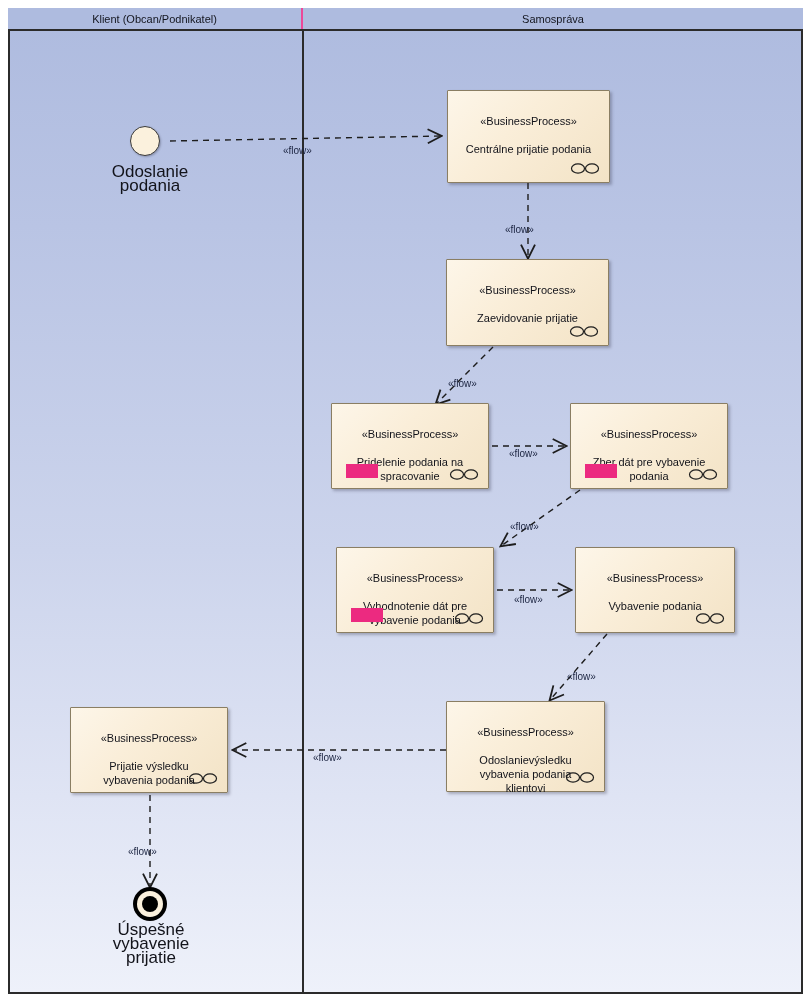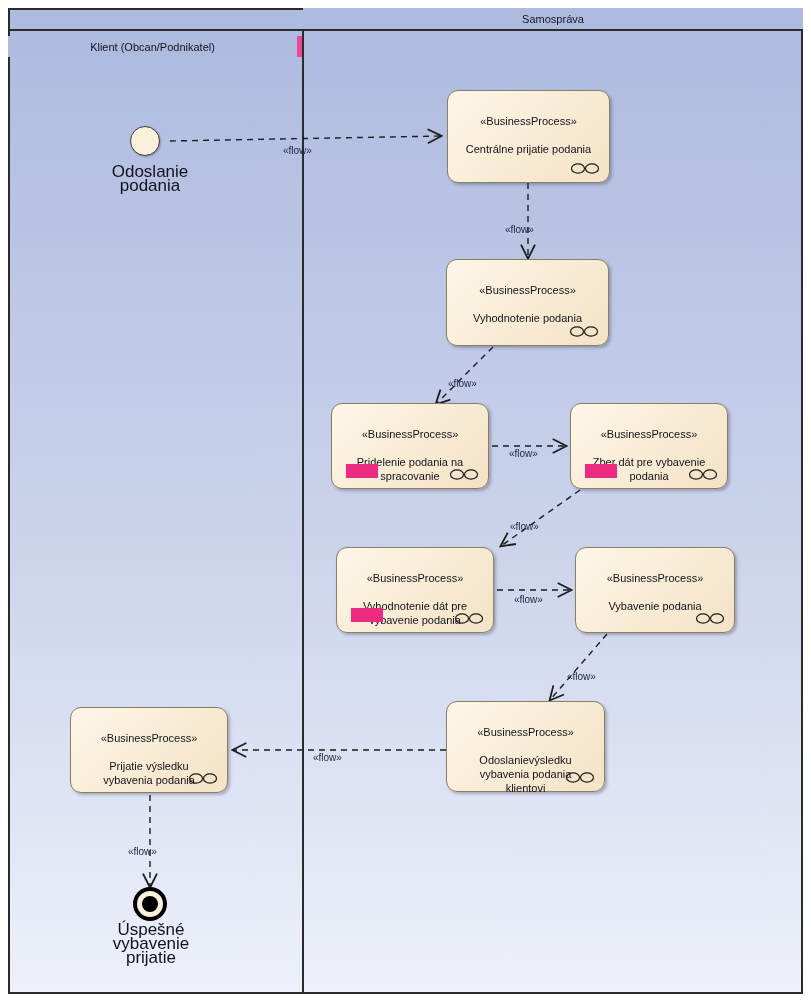--- a/index.html
+++ b/index.html
@@ -40,38 +40,38 @@
   .lane-header {
     display: flex;
     align-items: center;
     justify-content: center;
     font-size: 11px;
     color: #14161f;
     box-sizing: border-box;
     background: #aebbdf;
     height: 100%;
   }
-  .lane-header.left  { width: 295px; border-right: 6px solid #ec4899; margin-top: 28px; }
+  .lane-header.left  { width: 295px; border-right: 2px solid #ec4899; }
   .lane-header.right { width: 500px; align-items: center; }
 
   .lane-divider {
     position: absolute;
     left: 302px;
     top: 31px;
     width: 2px;
     height: 963px;
     background: #2b2b2b;
   }
 
   
   .node {
     position: absolute;
     box-sizing: border-box;
     border: 1px solid #8a7e63;
-    border-radius: 11px;
+    border-radius: 1px;
     background: linear-gradient(135deg, #fdf6e9 0%, #faeed9 40%, #f3e3c6 100%);
     box-shadow: 2px 2px 3px rgba(40,40,60,0.30);
     padding-left: 16px;
   }
   .node-label {
     position: absolute;
     left: 0;
     right: 0;
     top: 9px;
     text-align: center;
@@ -231,21 +231,21 @@
     <svg class="proc-icon" viewBox="0 0 30 13">
       <ellipse cx="8" cy="6.5" rx="6.5" ry="4.6" fill="none" stroke="#1d1d1d" stroke-width="1.2"></ellipse>
       <ellipse cx="22" cy="6.5" rx="6.5" ry="4.6" fill="none" stroke="#1d1d1d" stroke-width="1.2"></ellipse>
       <line x1="14.5" y1="6.5" x2="15.5" y2="6.5" stroke="#1d1d1d" stroke-width="1.2"></line>
     </svg>
   </div>
 
   <div class="node" style="left:446px; top:259px; width:163px; height:87px;">
     <div class="node-label">
       <span class="stereotype">«BusinessProcess»</span>
-      <span>Vyhodnotenie podania</span>
+      <span>Zaevidovanie prijatie</span>
     </div>
     <svg class="proc-icon" viewBox="0 0 30 13">
       <ellipse cx="8" cy="6.5" rx="6.5" ry="4.6" fill="none" stroke="#1d1d1d" stroke-width="1.2"></ellipse>
       <ellipse cx="22" cy="6.5" rx="6.5" ry="4.6" fill="none" stroke="#1d1d1d" stroke-width="1.2"></ellipse>
       <line x1="14.5" y1="6.5" x2="15.5" y2="6.5" stroke="#1d1d1d" stroke-width="1.2"></line>
     </svg>
   </div>
 
   <div class="node" style="left:331px; top:403px; width:158px; height:86px;">
     <div class="node-label">

